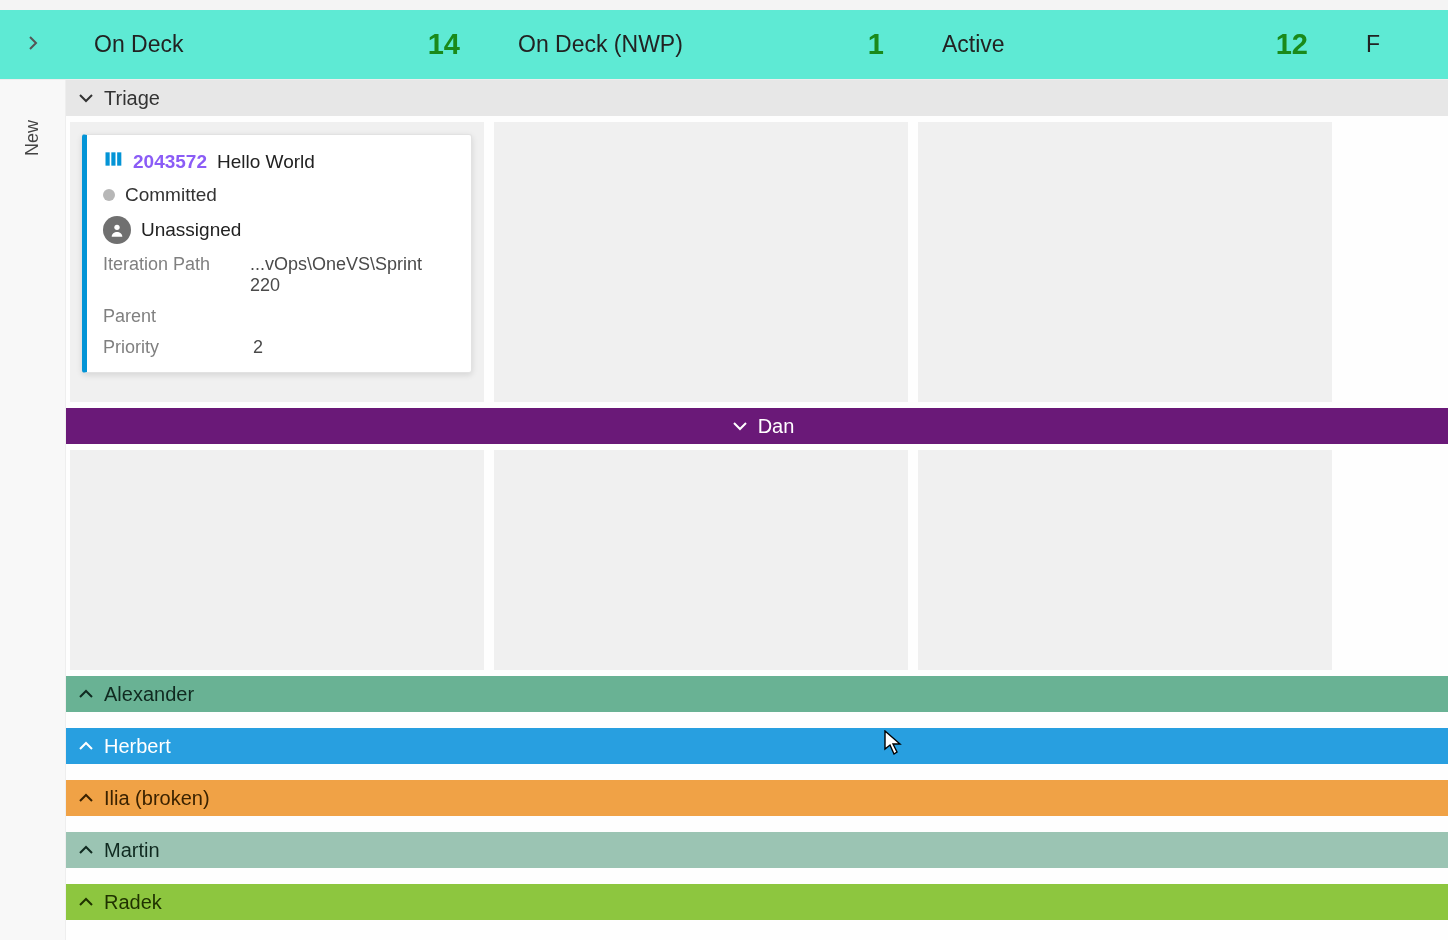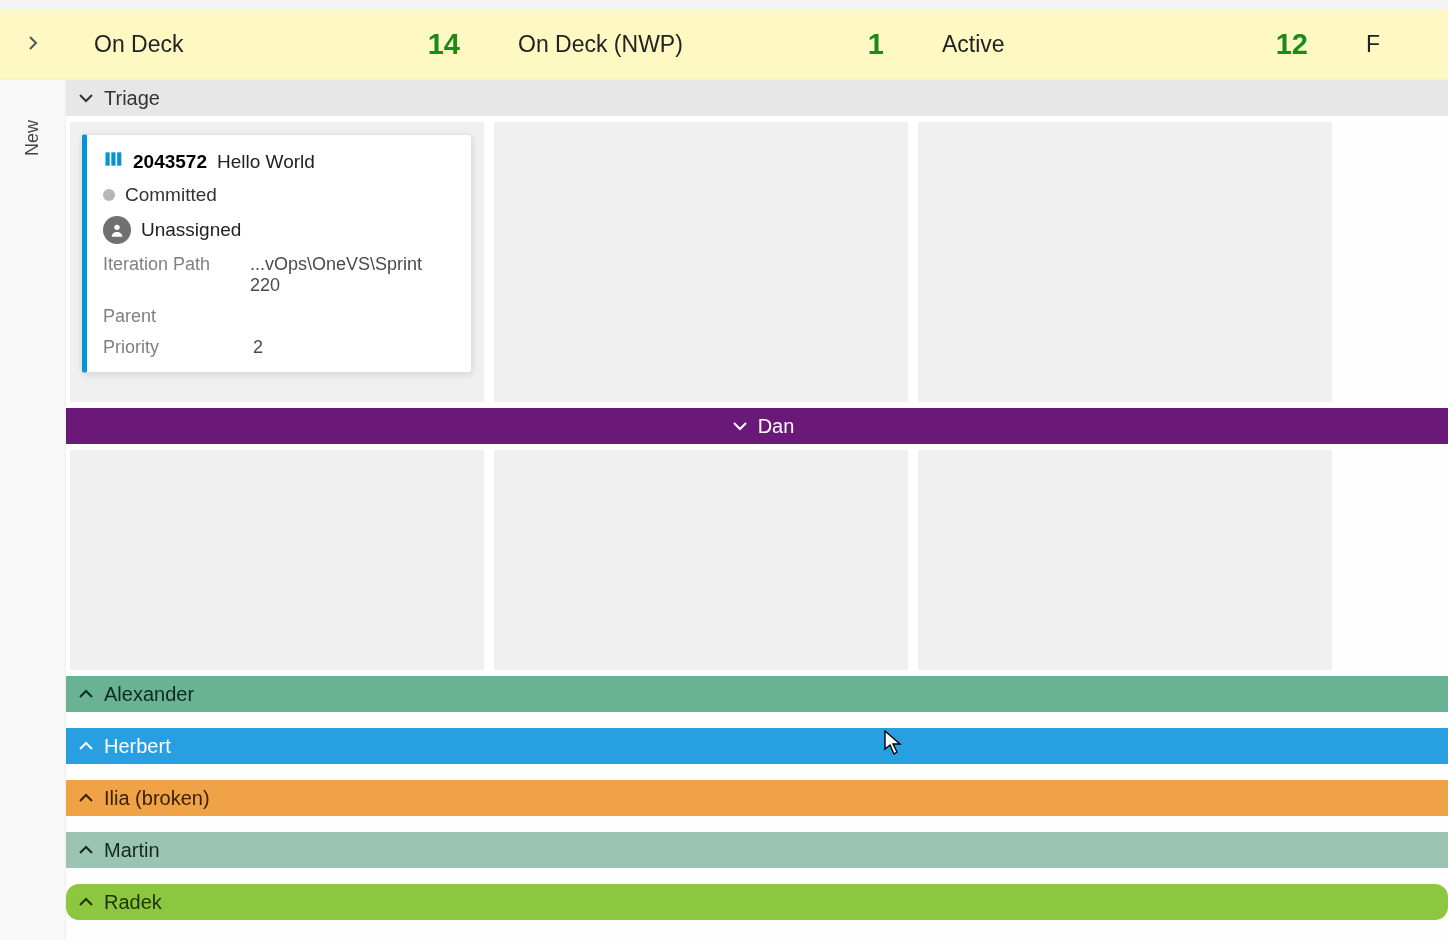--- a/index.html
+++ b/index.html
@@ -16,21 +16,21 @@
     display: flex;
     flex-direction: column;
     height: 100%;
   }
   .top-strip { height: 10px; background: #f4f4f4; }
   .col-headers {
     display: flex;
     align-items: center;
     height: 70px;
     border-bottom: 1px solid #eee;
-    background: #fef9c3;
+    background: #5eead4;
   }
   .expand-toggle {
     width: 66px;
     display: flex;
     align-items: center;
     justify-content: center;
     font-size: 20px;
     color: #555;
     height: 100%;
   }
@@ -83,21 +83,21 @@
     font-size: 20px;
     gap: 10px;
     cursor: pointer;
   }
   .shdr-triage { background: #e7e7e7; color: #333; }
   .shdr-dan    { background: #6a1978; color: #fff; justify-content: center; }
   .shdr-alex   { background: #69b294; color: #102a20; }
   .shdr-herb   { background: #289fe0; color: #fff; }
   .shdr-ilia   { background: #f0a246; color: #3a2200; }
   .shdr-martin { background: #9bc4b3; color: #102a20; }
-  .shdr-radek  { background: #8dc63f; color: #1f3200; border-radius: 13px; }
+  .shdr-radek  { background: #8dc63f; color: #1f3200; }
   .chev { font-size: 16px; display:inline-flex; width:16px; justify-content:center;}
 
   .lanes {
     display: flex;
     padding: 6px 0 6px 0;
     gap: 0;
   }
   .cell {
     background: #f0f0f0;
     margin-right: 10px;
@@ -115,21 +115,21 @@
     border-radius: 3px;
     box-shadow: 0 2px 6px rgba(0,0,0,0.12);
     margin: 12px;
     padding: 14px 18px 14px 16px;
     display: flex;
     flex-direction: column;
     gap: 10px;
   }
   .card-row { display: flex; align-items: center; gap: 10px; font-size: 19px; }
   .card-icon svg { width:20px; height:20px; }
-  .card-id { font-weight: 600; color: #000000; }
+  .card-id { font-weight: 600; color: #8b5cf6; }
   .card-title { color: #222; }
   .state-dot { width: 12px; height: 12px; border-radius: 50%; background: #b7b7b7; display:inline-block;}
   .state-label { color: #333; }
   .avatar {
     width: 28px; height: 28px; border-radius: 50%;
     background: #707070; display:inline-flex; align-items:center; justify-content:center;
   }
   .avatar svg { width:16px; height:16px; fill:#fff; }
   .assignee { color: #222; }
   .field-row { display:flex; font-size:18px; color:#6a6a6a; }

